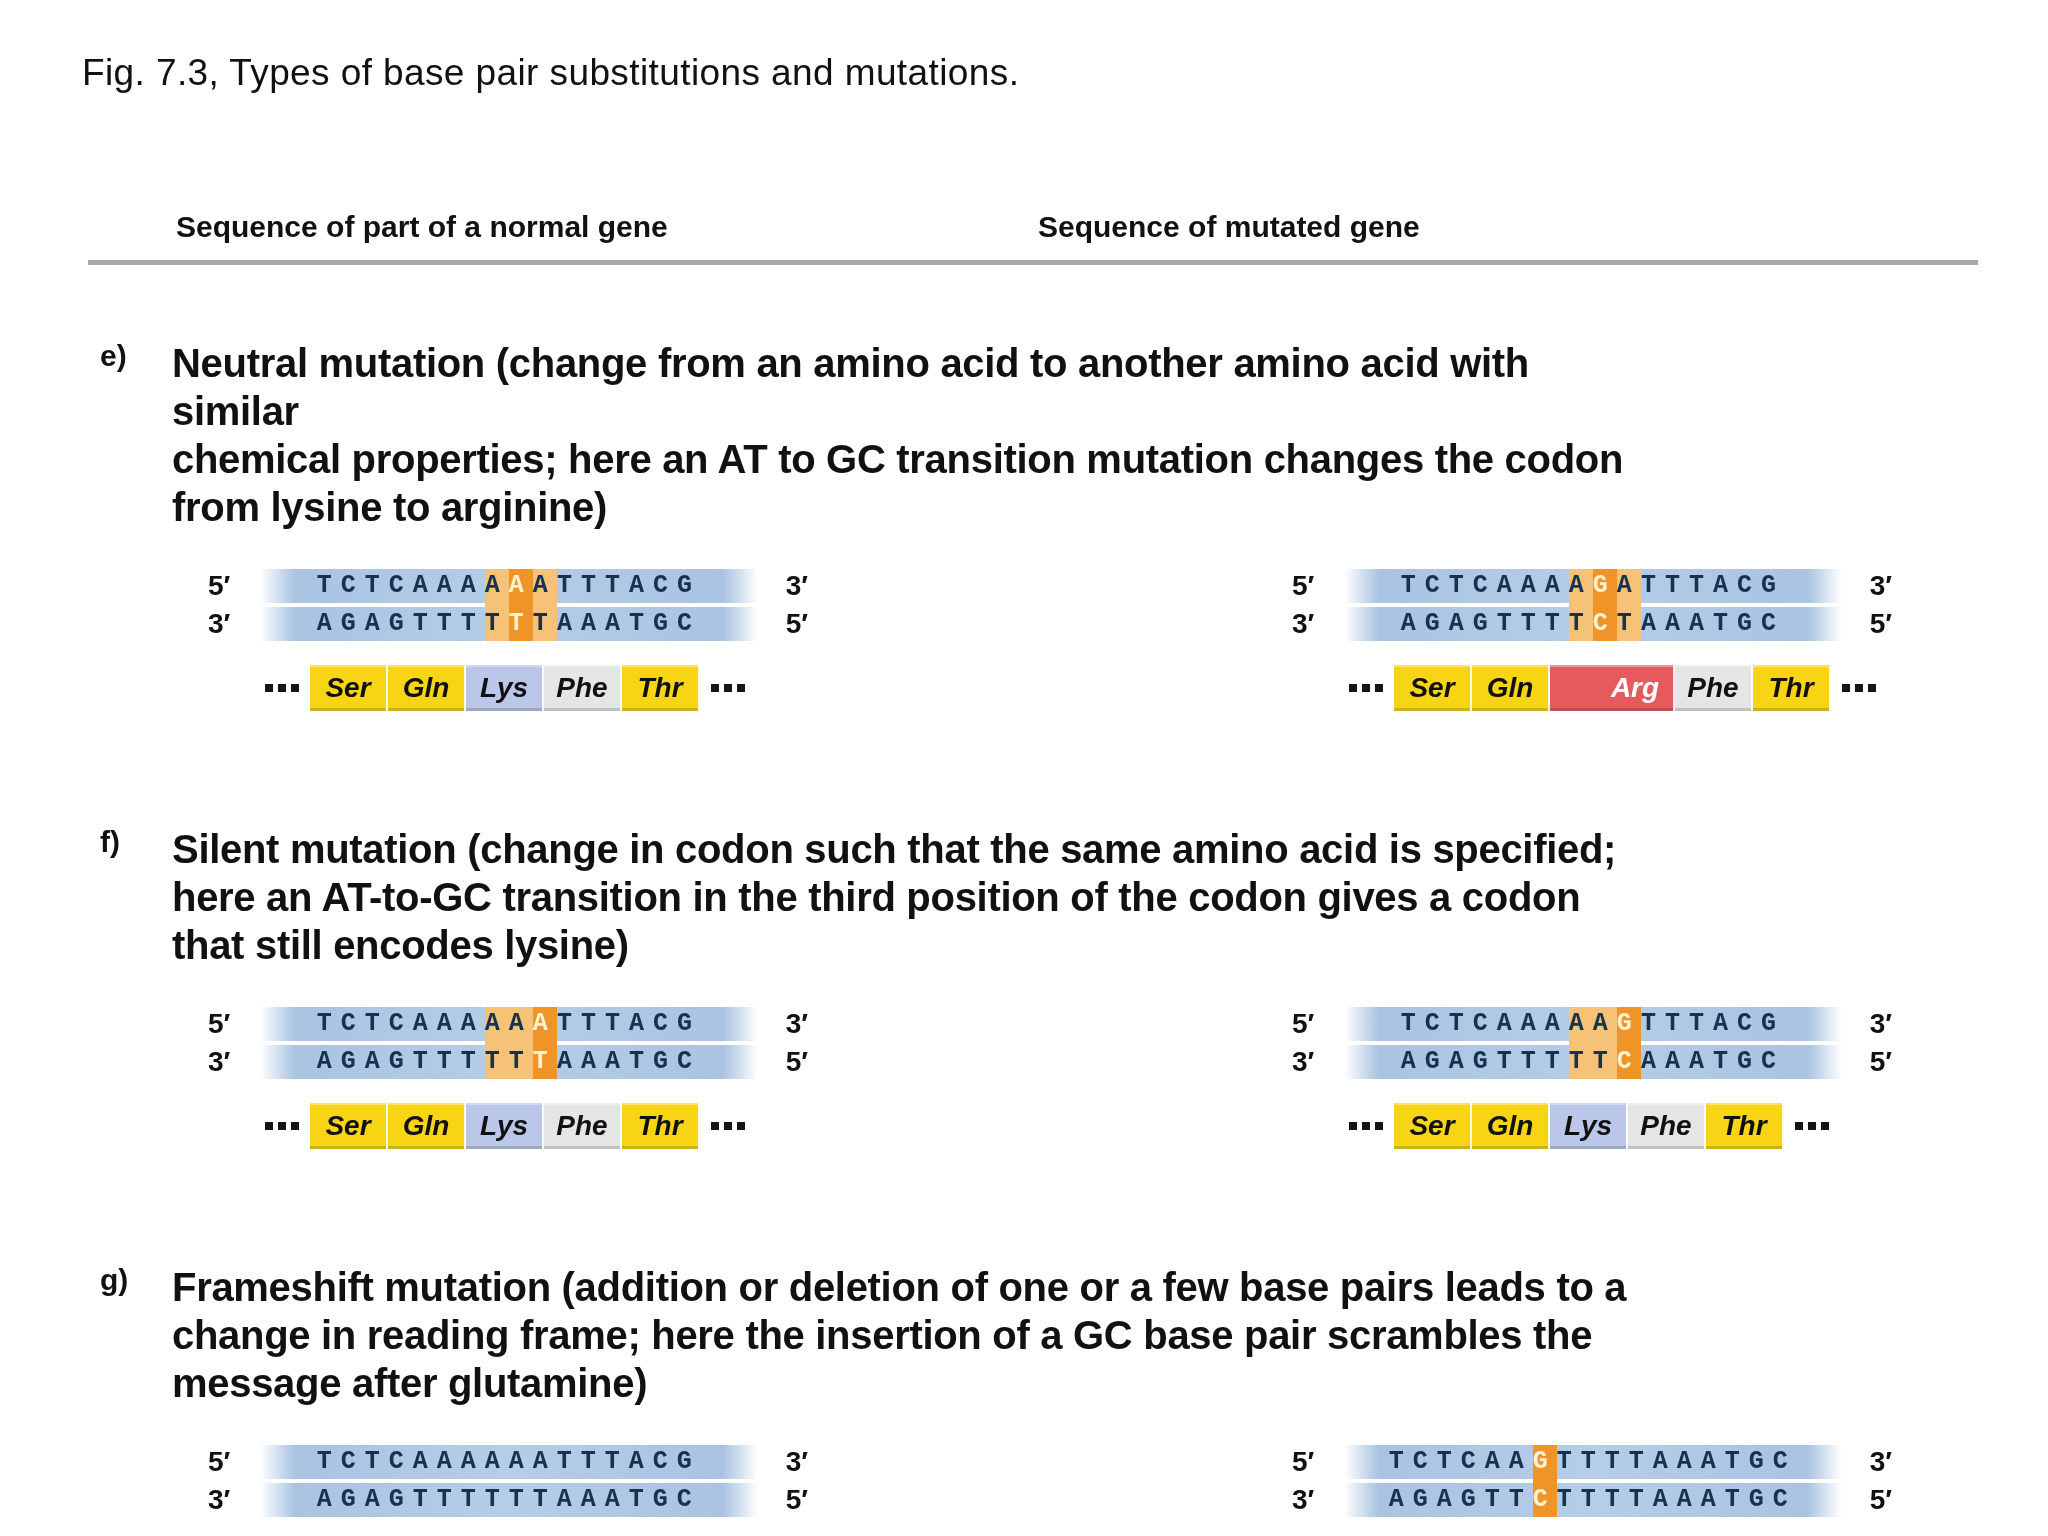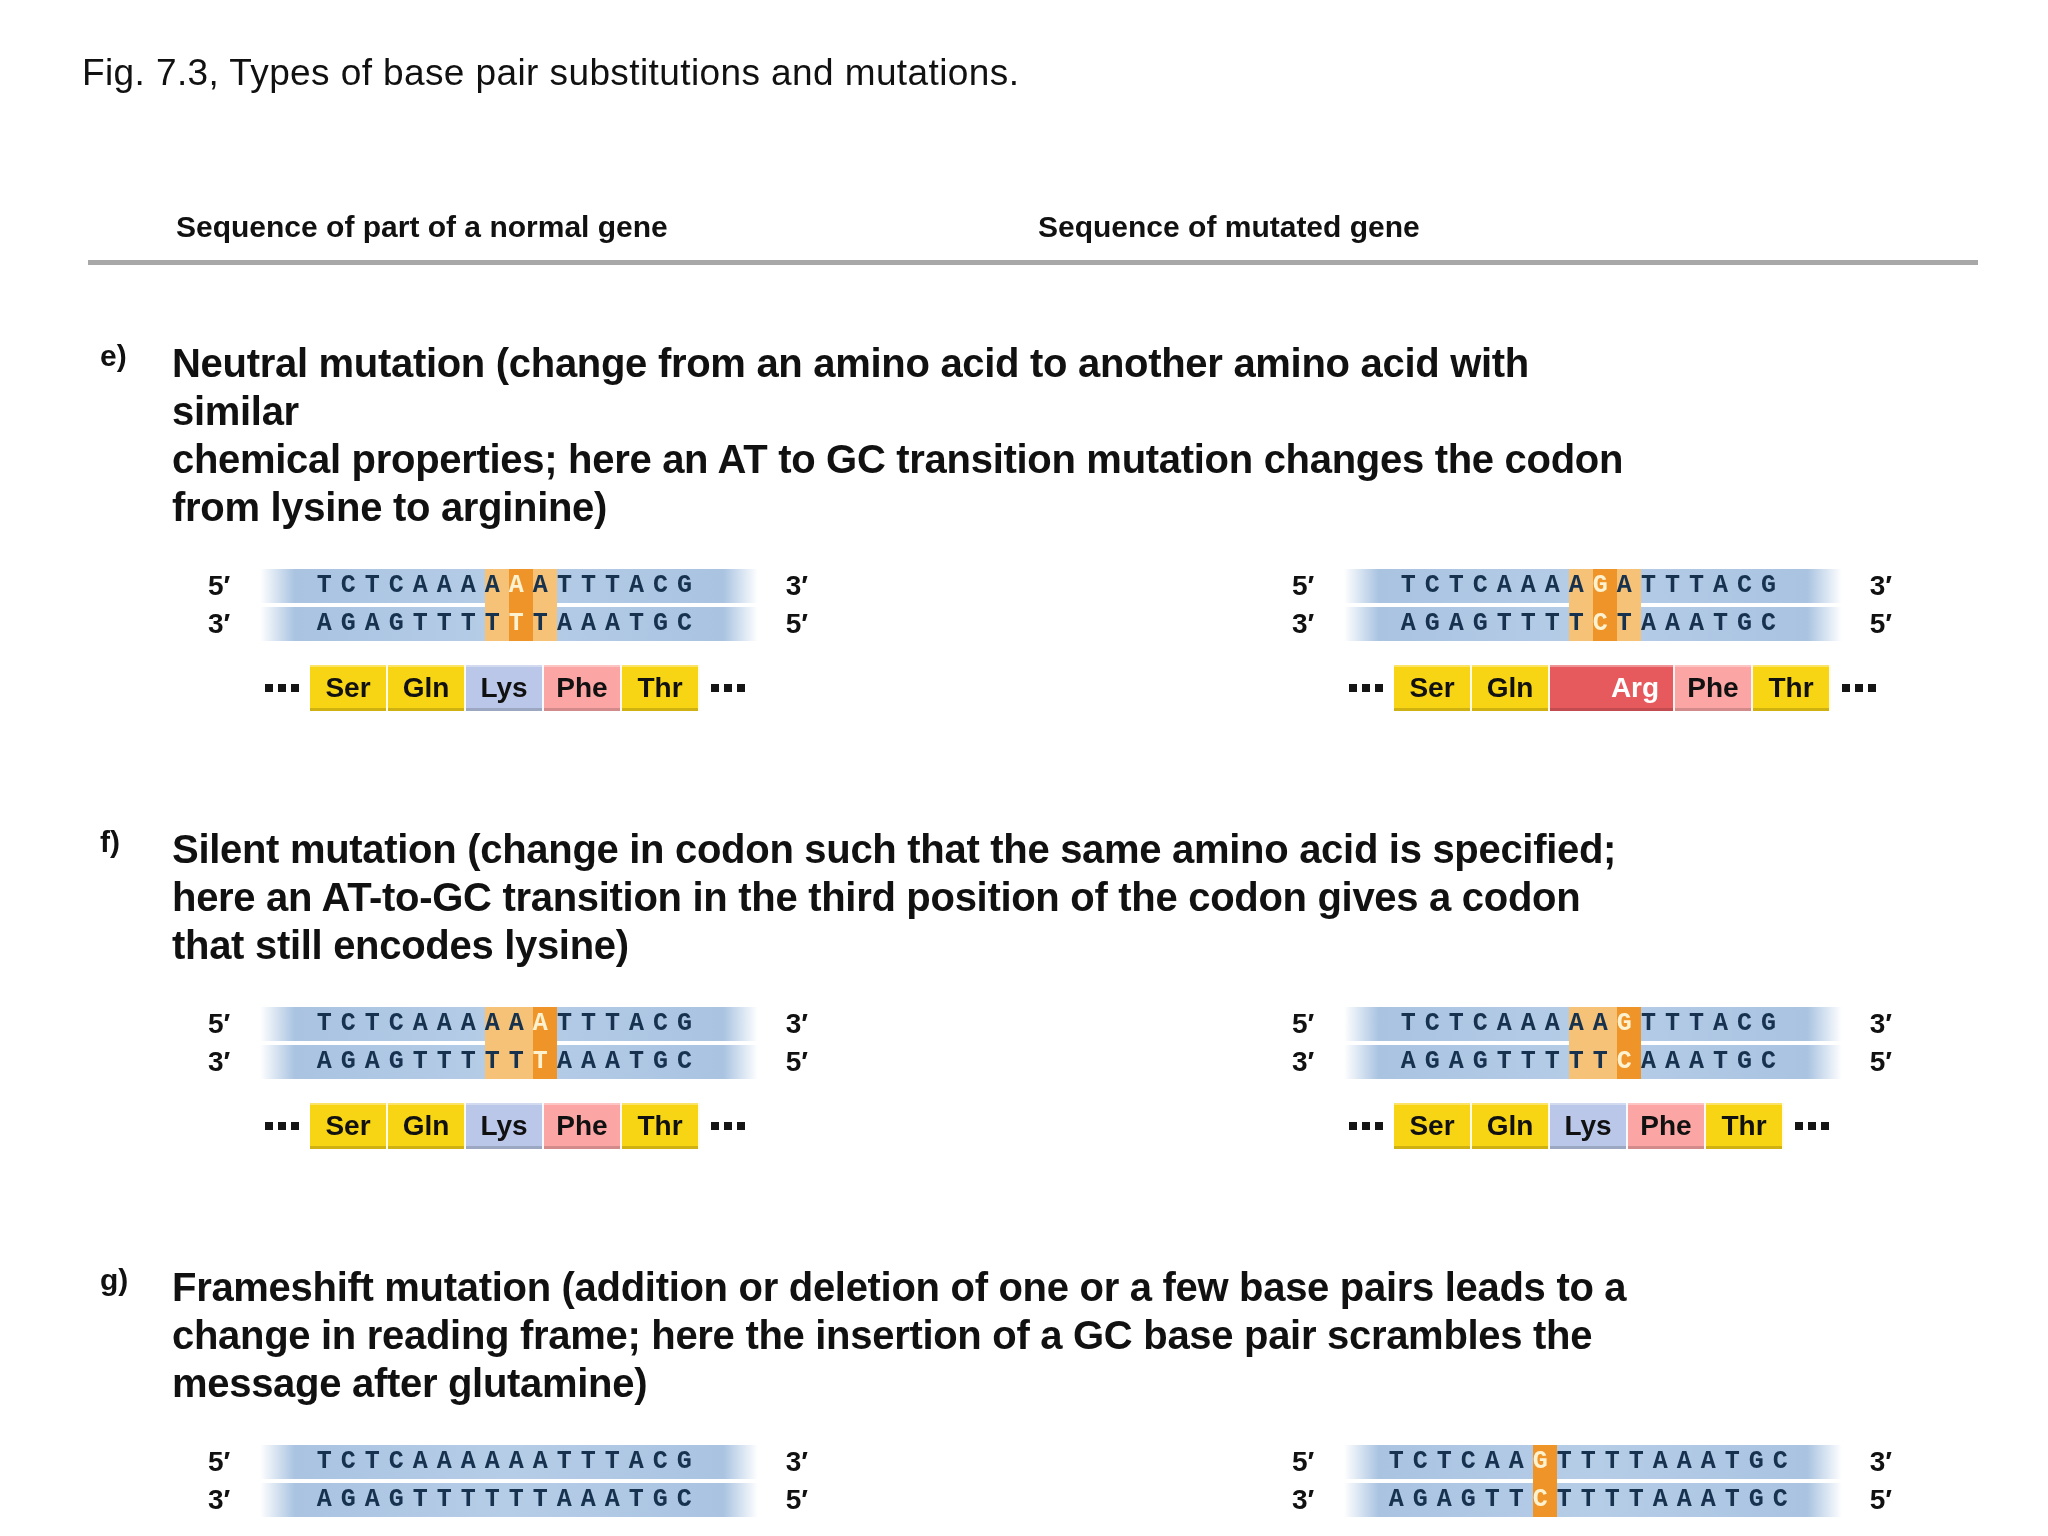--- a/index.html
+++ b/index.html
@@ -43,24 +43,25 @@
   .hl-dk{background:#ee9428;color:#fdf2cf;}
   .strand.top .hl-lt{box-shadow:0 4px 0 0 #f6c277;}
   .strand.top .hl-dk{box-shadow:0 4px 0 0 #ee9428;}
 
   .amino-row{margin-top:24px;margin-left:46px;display:flex;align-items:center;}
   .aa-box{
     width:76px;height:46px;line-height:46px;text-align:center;
     font-size:28px;font-weight:bold;
     border-right:2px solid rgba(255,255,255,.9);
     box-shadow:inset 0 -3px 0 rgba(0,0,0,.16), inset 0 2px 0 rgba(255,255,255,.35);
+    font-style:italic;
   }
   .aa-y{background:#f7d515;color:#111;}
   .aa-b{background:#bac7e8;color:#111;}
-  .aa-g{background:#fca5a5;color:#111;}
+  .aa-g{background:#e5e5e5;color:#111;}
   .aa-r{background:#e65a5e;color:#ffffff;padding-left:47px;}
   .dots{display:flex;gap:5px;margin:0 11px;}
   .dots i{width:8px;height:8px;background:#151515;display:block;}
 </style>
 </head>
 <body>
 
 <div class="title">Fig. 7.3, Types of base pair substitutions and mutations.</div>
 
 <div class="headers">

